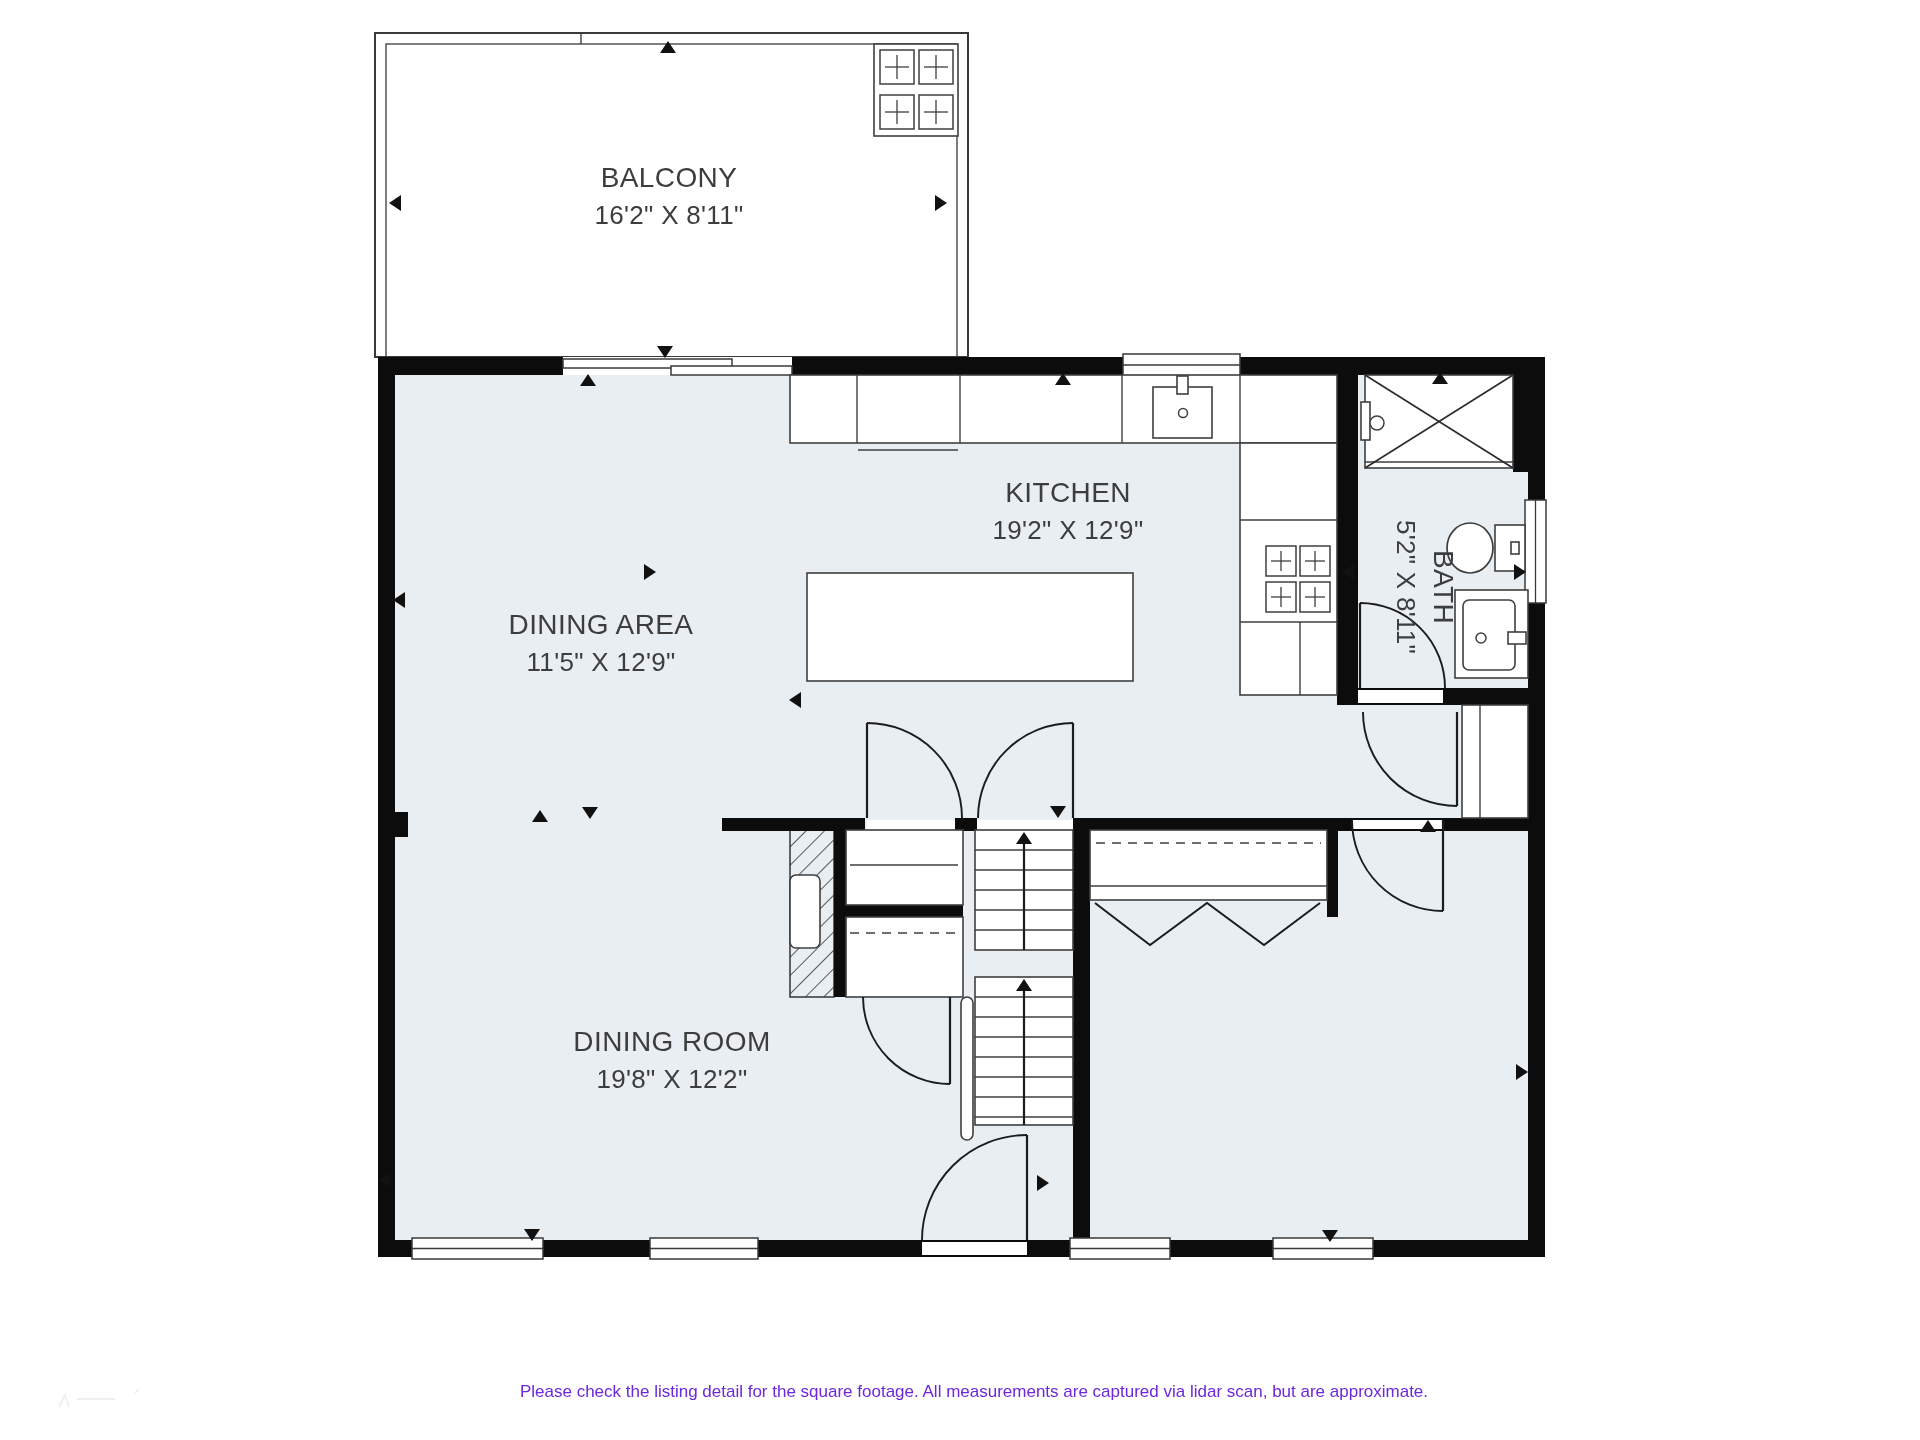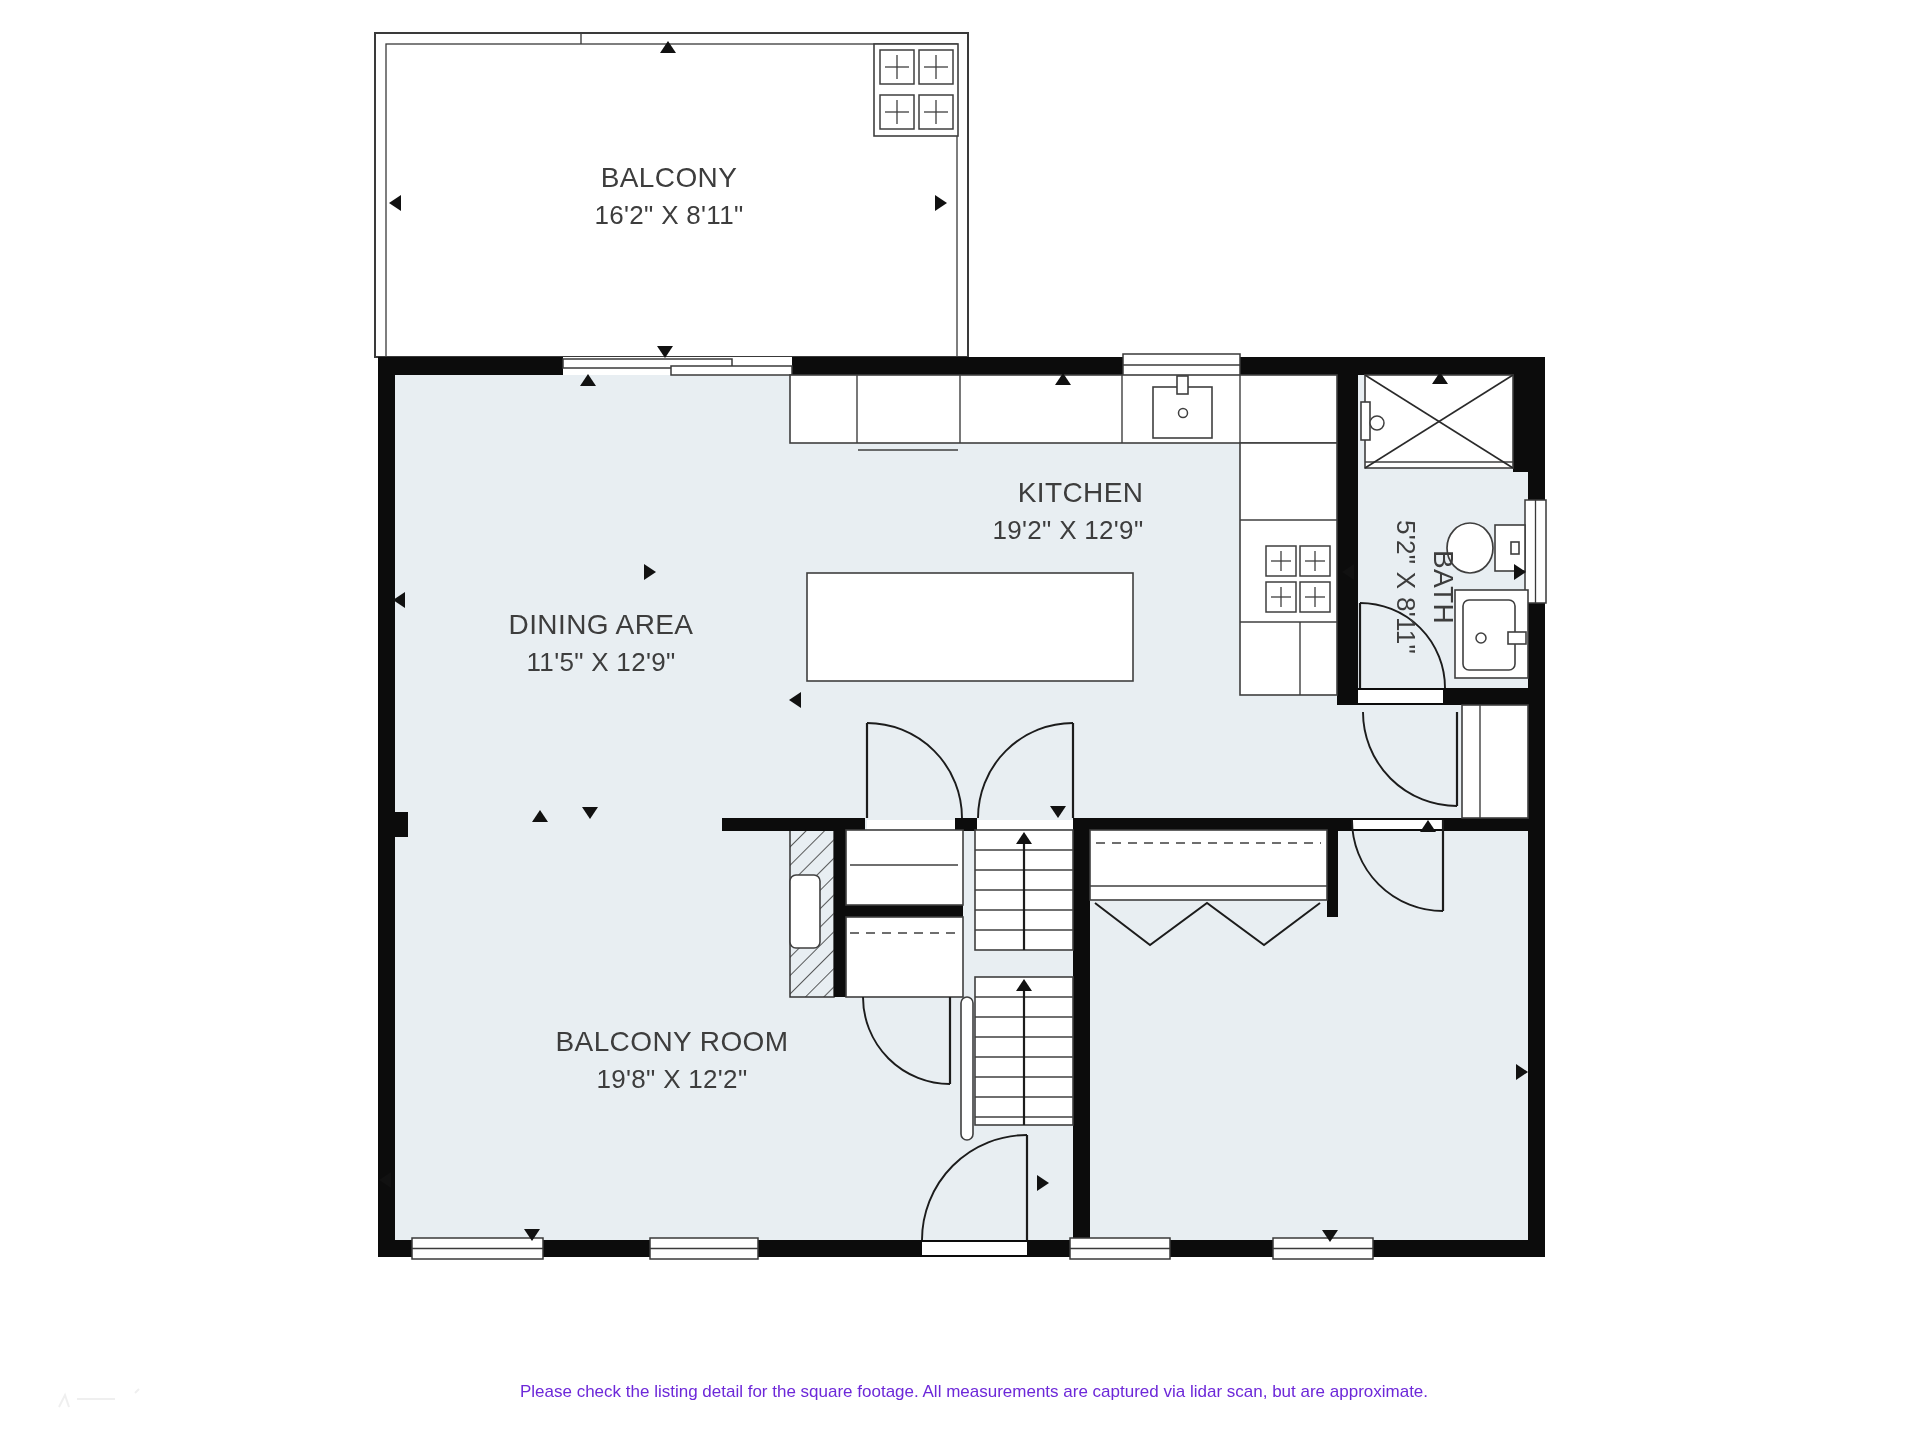--- a/index.html
+++ b/index.html
@@ -185,30 +185,30 @@
       <polygon points="644,564 644,580 656,572" fill="#111"></polygon>
       <polygon points="1037,1175 1037,1191 1049,1183" fill="#111"></polygon>
       <polygon points="1516,1064 1516,1080 1528,1072" fill="#111"></polygon>
       <polygon points="1514,564 1514,580 1526,572" fill="#111"></polygon>
     </svg>
 
   <div class="room-label" style="left:669px;top:196px;">
     <div class="room-name">BALCONY</div>
     <div class="room-dims">16'2" X 8'11"</div>
   </div>
-  <div class="room-label" style="left:1068px;top:511px;text-align:right;">
+  <div class="room-label" style="left:1068px;top:511px;">
     <div class="room-name">KITCHEN</div>
     <div class="room-dims">19'2" X 12'9"</div>
   </div>
   <div class="room-label" style="left:601px;top:643px;">
     <div class="room-name">DINING AREA</div>
     <div class="room-dims">11'5" X 12'9"</div>
   </div>
   <div class="room-label" style="left:672px;top:1060px;">
-    <div class="room-name">BALCONY ROOM</div>
+    <div class="room-name">DINING ROOM</div>
     <div class="room-dims">19'8" X 12'2"</div>
   </div>
   <div class="room-label-vert" style="left:1390px;top:492px;height:190px;">
     <div class="room-name">BATH</div>
     <div class="room-dims">5'2" X 8'11"</div>
   </div>
 
   <div class="footer-note">Please check the listing detail for the square footage. All measurements are captured via lidar scan, but are approximate.</div>
 
   <svg class="watermark" width="110" height="34">

